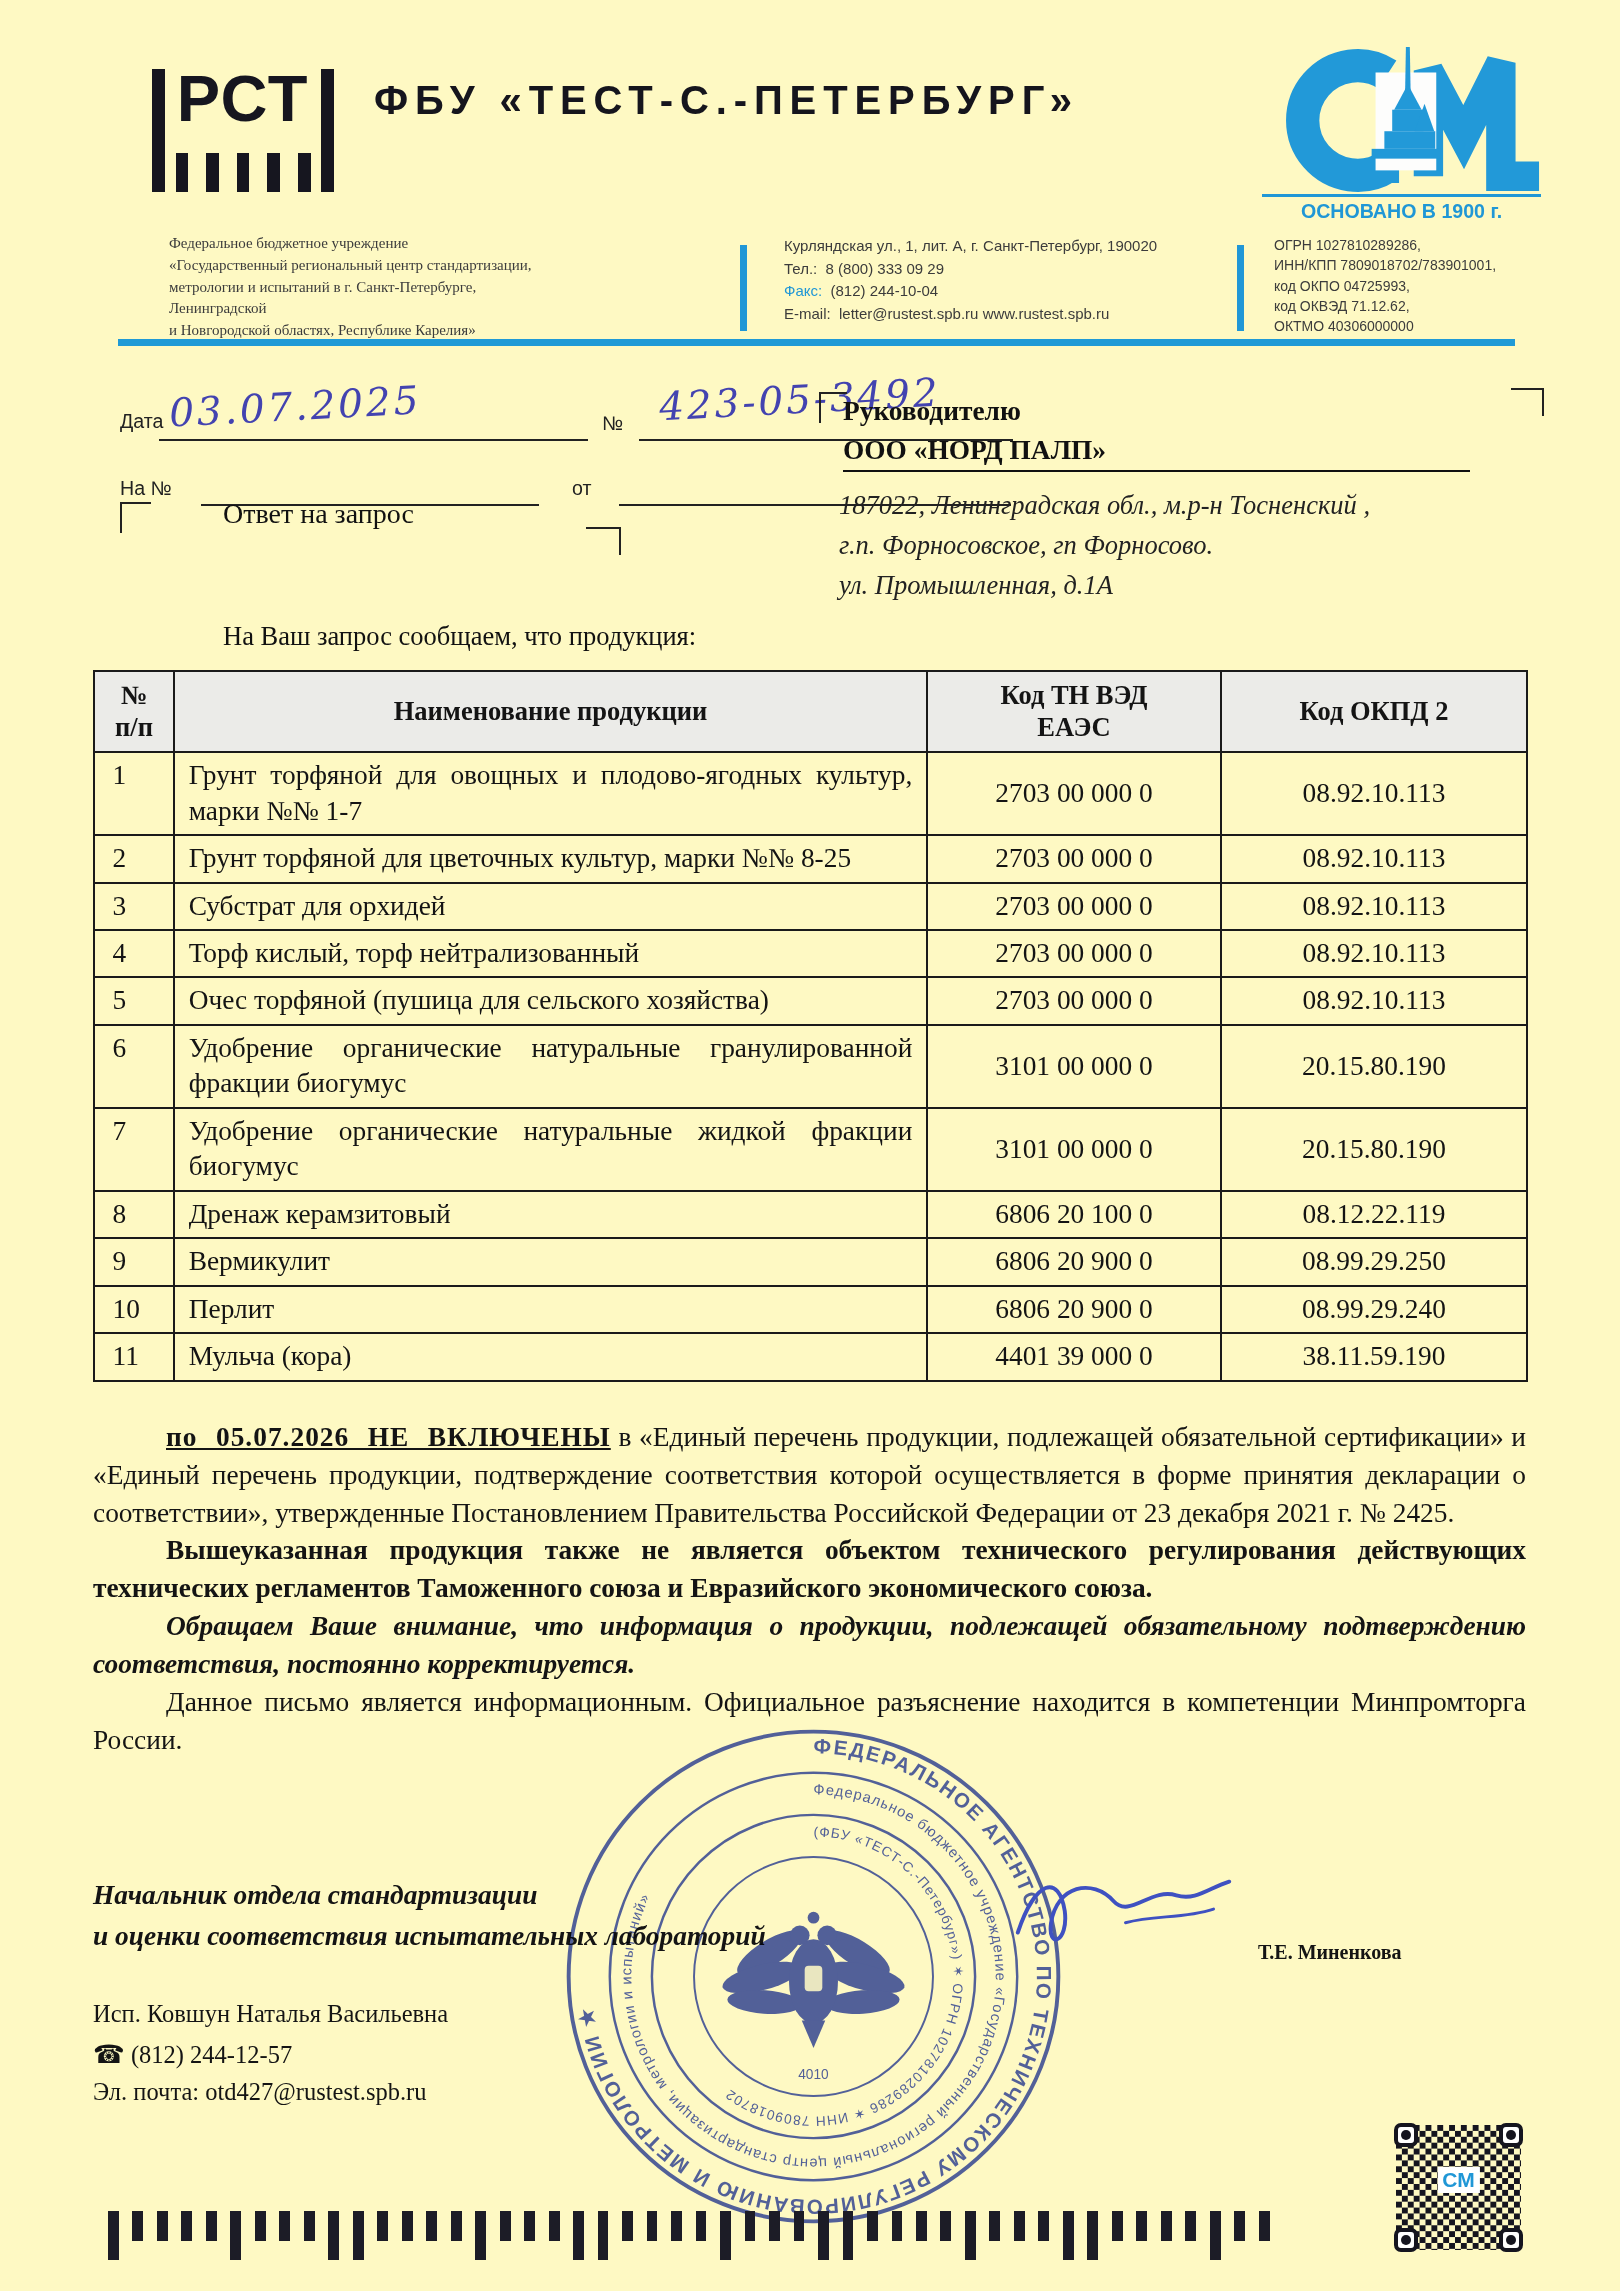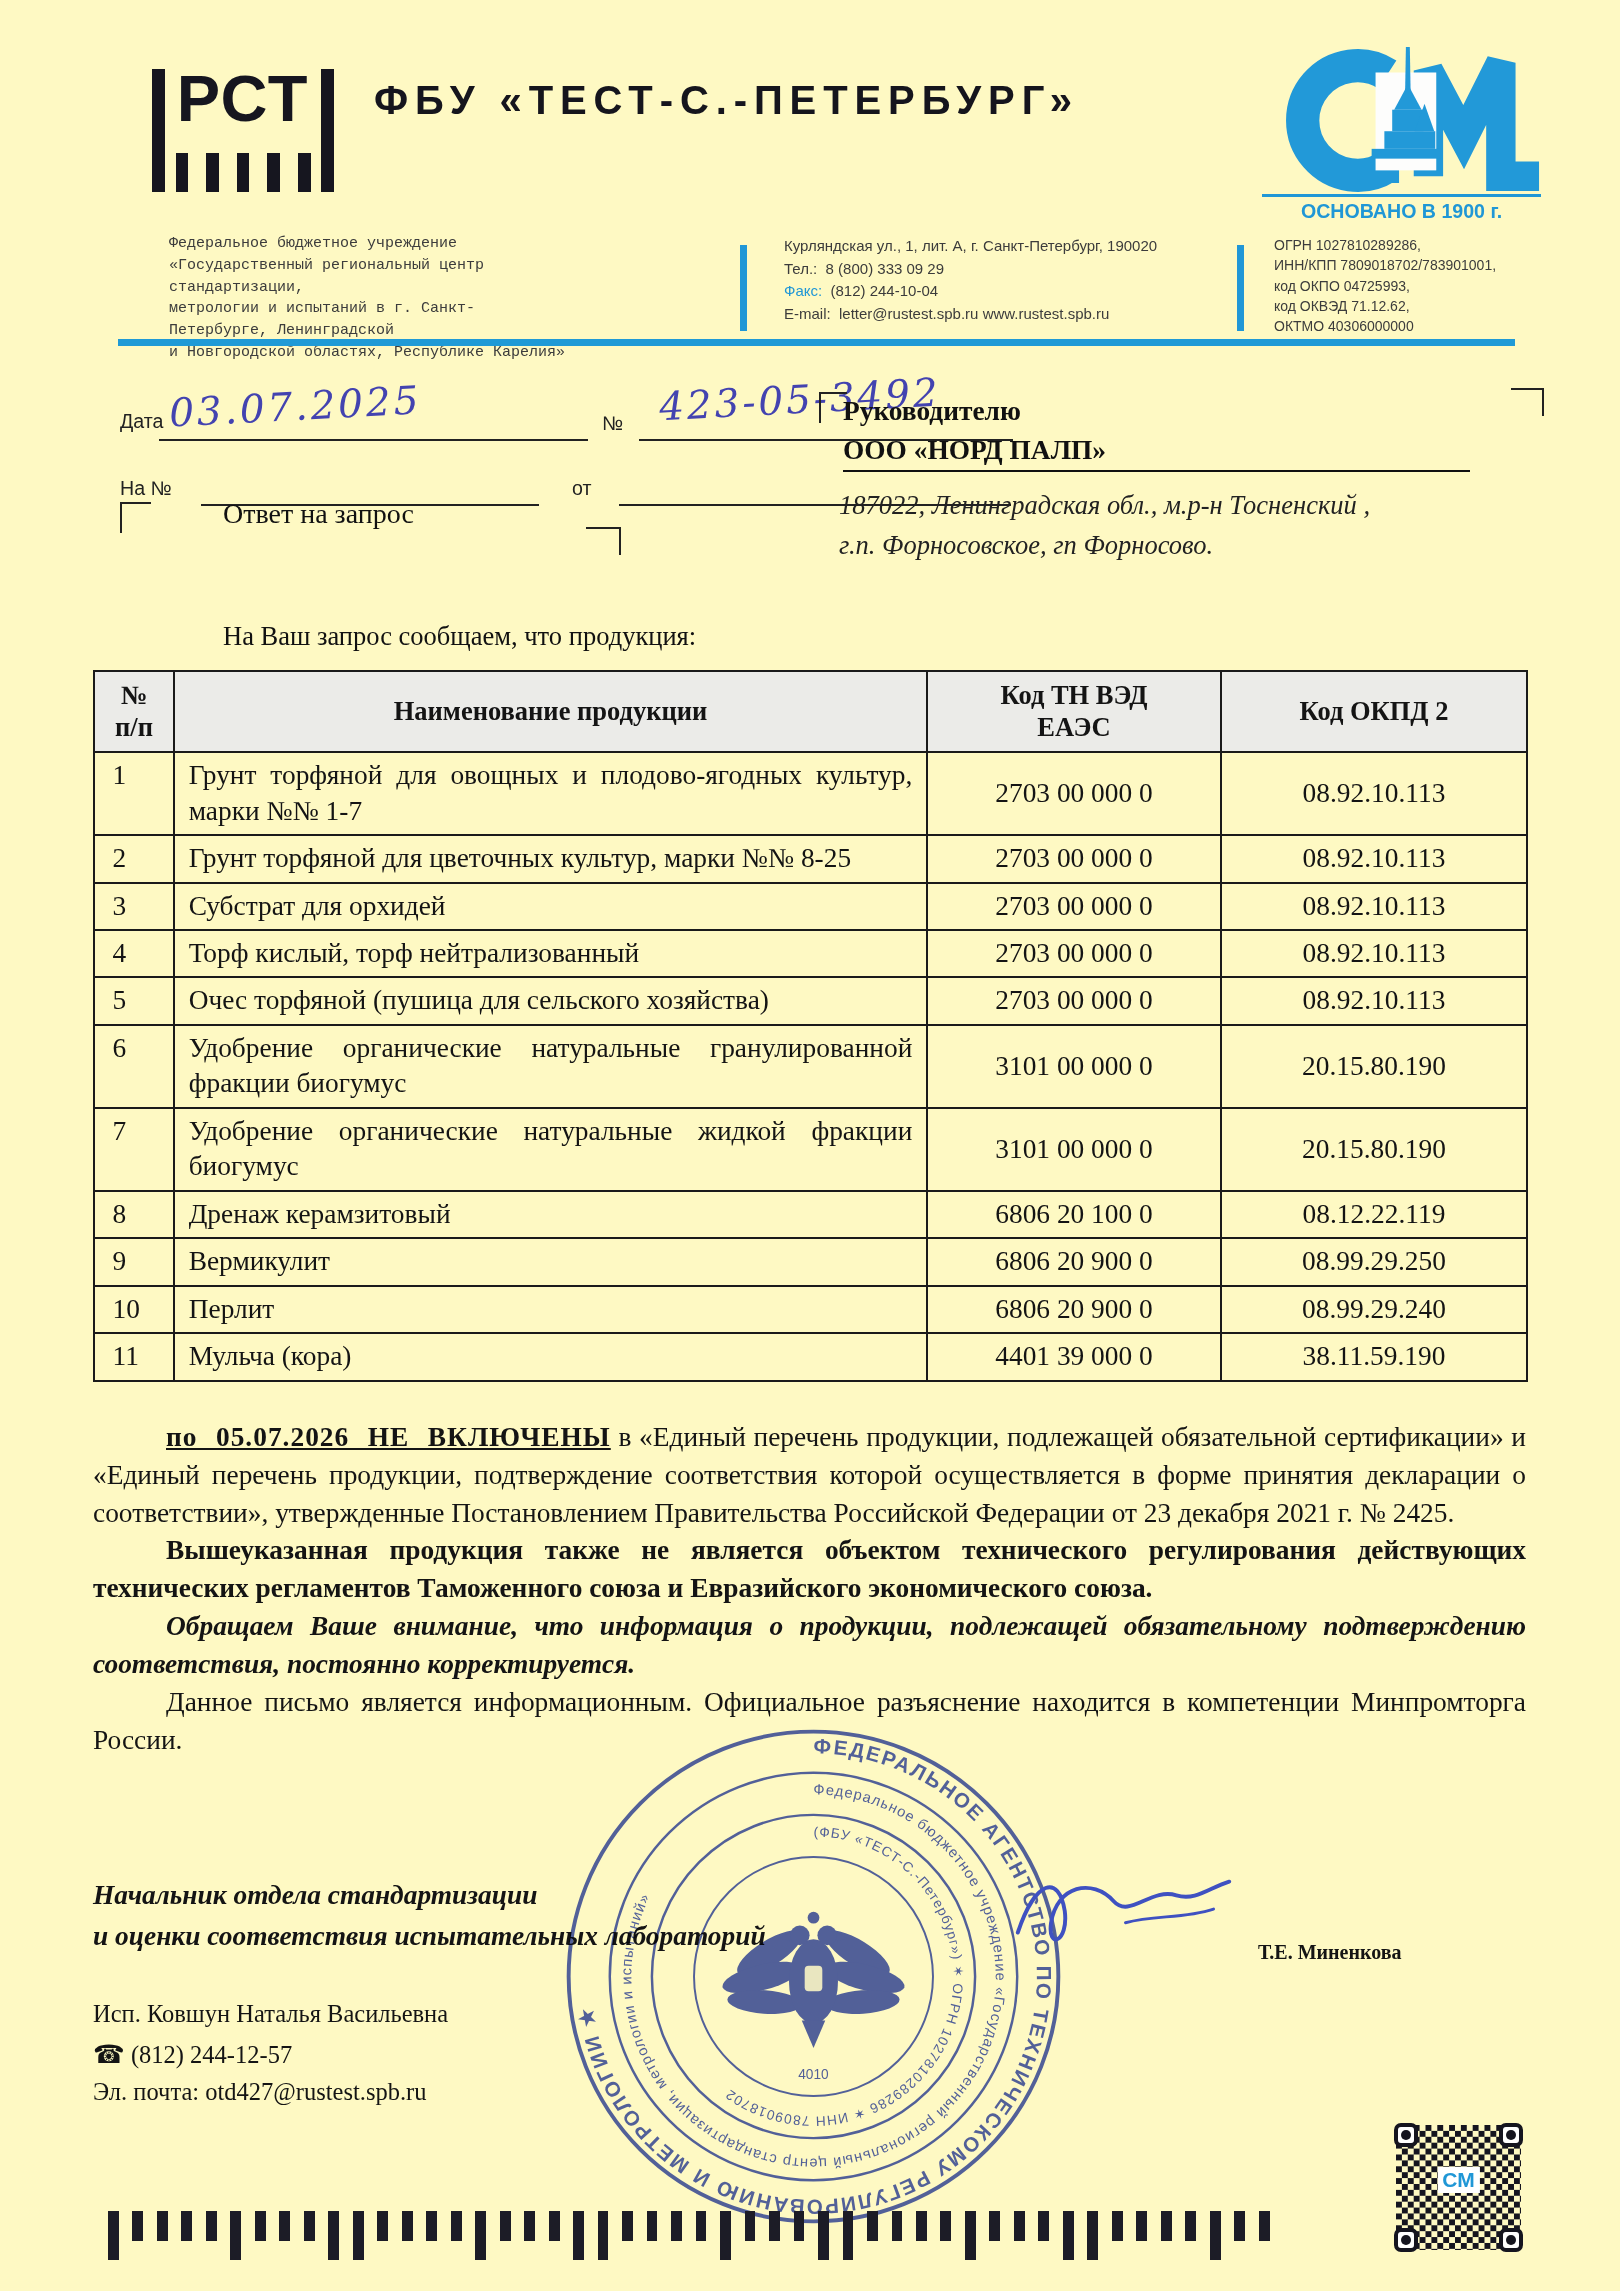--- a/index.html
+++ b/index.html
@@ -26,21 +26,21 @@
     letter-spacing:6.9px;color:#15151d;white-space:nowrap;
   }
   .logo-cm{position:absolute;left:1262px;top:45px;width:279px;height:147px;}
   .founded{
     position:absolute;left:1262px;top:194px;width:279px;text-align:center;
     font-family:"Liberation Sans",sans-serif;font-weight:700;font-size:19.6px;color:#2097d6;
     border-top:3.9px solid #2097d6;padding-top:2.9px;
   }
   .org-full{
     position:absolute;left:169px;top:233px;width:402px;
-    font-family:Liberation Mono, monospace;font-size:15px;line-height:1.45;color:#3c3c3c;
+    font-family:Liberation Serif, serif;font-size:15px;line-height:1.45;color:#3c3c3c;
   }
   .vdivider{position:absolute;width:6.9px;height:86px;background:#2097d6;top:245px;}
   .vdivider.d1{left:740px;}
   .vdivider.d2{left:1237px;}
   .contacts{
     position:absolute;left:776px;top:235px;width:412px;
     font-family:"Liberation Sans",sans-serif;font-size:15px;line-height:1.5;color:#3c3c3c;margin-left:8px;
   }
   .contacts .blue{color:#2097d6;}
   .codes{
@@ -206,20 +206,21 @@
   <div class="subject">Ответ на запрос</div>
   <div class="corner tr" style="left:586px;top:527px;width:33px;height:25.5px;"></div>
 
   <div class="corner tl" style="left:819px;top:392px;width:25.5px;height:29px;"></div>
   <div class="corner tr" style="left:1511px;top:388px;width:31px;height:25.5px;"></div>
   <div class="rcpt-to">Руководителю</div>
   <div class="rcpt-company">ООО «НОРД ПАЛП»</div>
   <div class="rcpt-addr">
     <div>187022, Ленинградская обл., м.р-н Тосненский ,</div>
     <div>г.п. Форносовское,  гп Форносово.</div>
+    <div>ул. Промышленная, д.1А</div>
   </div>
 
   <div class="intro">На Ваш запрос сообщаем, что продукция:</div>
 
   <table class="products">
     <colgroup>
         <col class="c-num">
         <col class="c-name">
         <col class="c-tnved">
         <col class="c-okpd">

